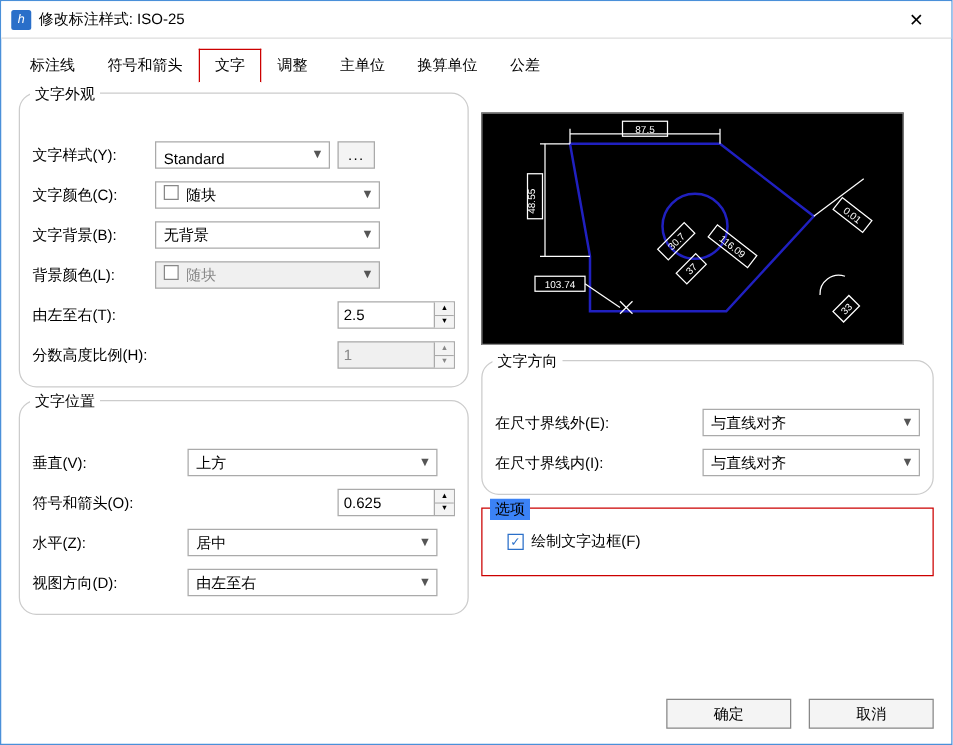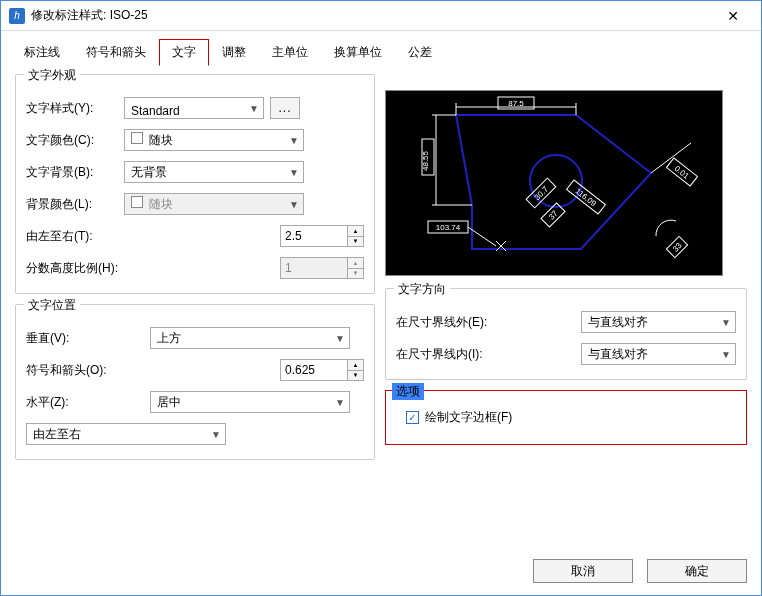--- a/index.html
+++ b/index.html
@@ -74,22 +74,22 @@
   }
   .left-col {
     width: 360px;
   }
   .right-col {
     flex: 1;
     margin-top: 16px;
   }
   .fieldset {
     border: 1px solid #ccc;
-    border-radius: 2px;
-    padding: 12px 10px 14px 10px;
+    border-radius: 14px;
+    padding: 28px 10px 14px 10px;
     margin-bottom: 10px;
     position: relative;
   }
   .fieldset-title {
     position: absolute;
     top: -8px;
     left: 8px;
     background: #fff;
     padding: 0 4px;
     font-size: 12px;
@@ -133,36 +133,36 @@
   .swatch {
     width: 12px;
     height: 12px;
     border: 1px solid #888;
     background: #fff;
     margin-right: 6px;
     display: inline-block;
   }
   .w140 { width: 140px; align-items: flex-end; }
   .w180 { width: 180px; }
-  .w155 { width: 155px; }
+  .w155 { width: 174px; }
   .w200 { width: 200px; }
   .dots-btn {
     width: 30px;
     height: 22px;
     border: 1px solid #aaa;
     background: #f4f4f4;
     display: flex;
     align-items: center;
     justify-content: center;
     cursor: pointer;
     letter-spacing: 1px;
   }
   .spinner {
     display: flex;
-    width: 84px;
+    width: 94px;
     height: 22px;
     border: 1px solid #aaa;
     position: relative;
     margin-left: 48px;
   }
   .spinner.disabled { background: #f0f0f0; color: #888; }
   .spinner .val {
     flex: 1;
     padding: 2px 4px;
     display: flex;
@@ -348,20 +348,21 @@
 
         <div class="row">
           <span class="lbl-wide">水平(Z):</span>
           <div class="select w200">
             <span class="inner">居中</span>
             <span class="arrow">▼</span>
           </div>
         </div>
 
         <div class="row">
+          <span class="lbl-wide">视图方向(D):</span>
           <div class="select w200">
             <span class="inner">由左至右</span>
             <span class="arrow">▼</span>
           </div>
         </div>
       </div>
 
     </div>
 
     <div class="right-col">
@@ -438,17 +439,17 @@
         <label style="display:flex;align-items:center">
           <span class="checkbox checked"></span>
           <span>绘制文字边框(F)</span>
         </label>
       </div>
 
     </div>
   </div>
 
   <div class="footer">
+    <div class="btn">确定</div>
     <div class="btn">取消</div>
-    <div class="btn">确定</div>
   </div>
 
 </div>
 
 </body></html>

